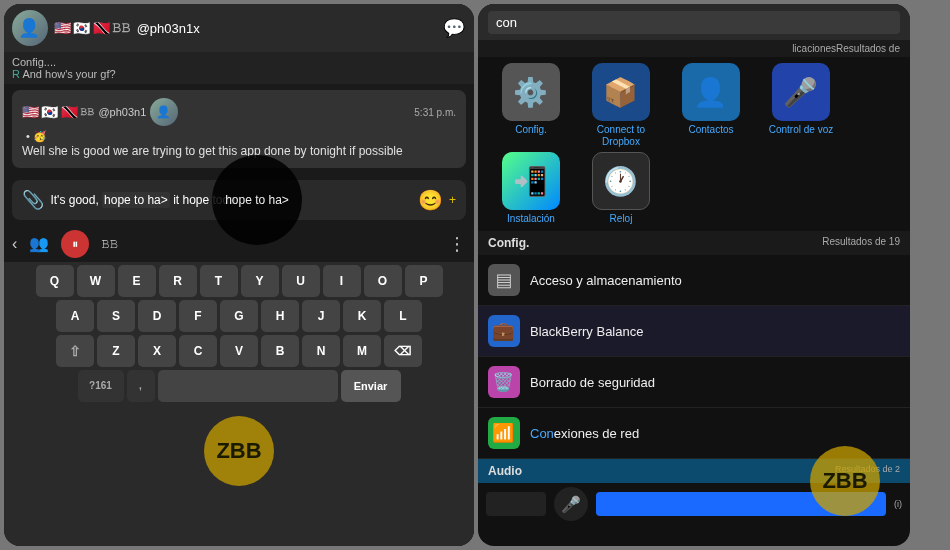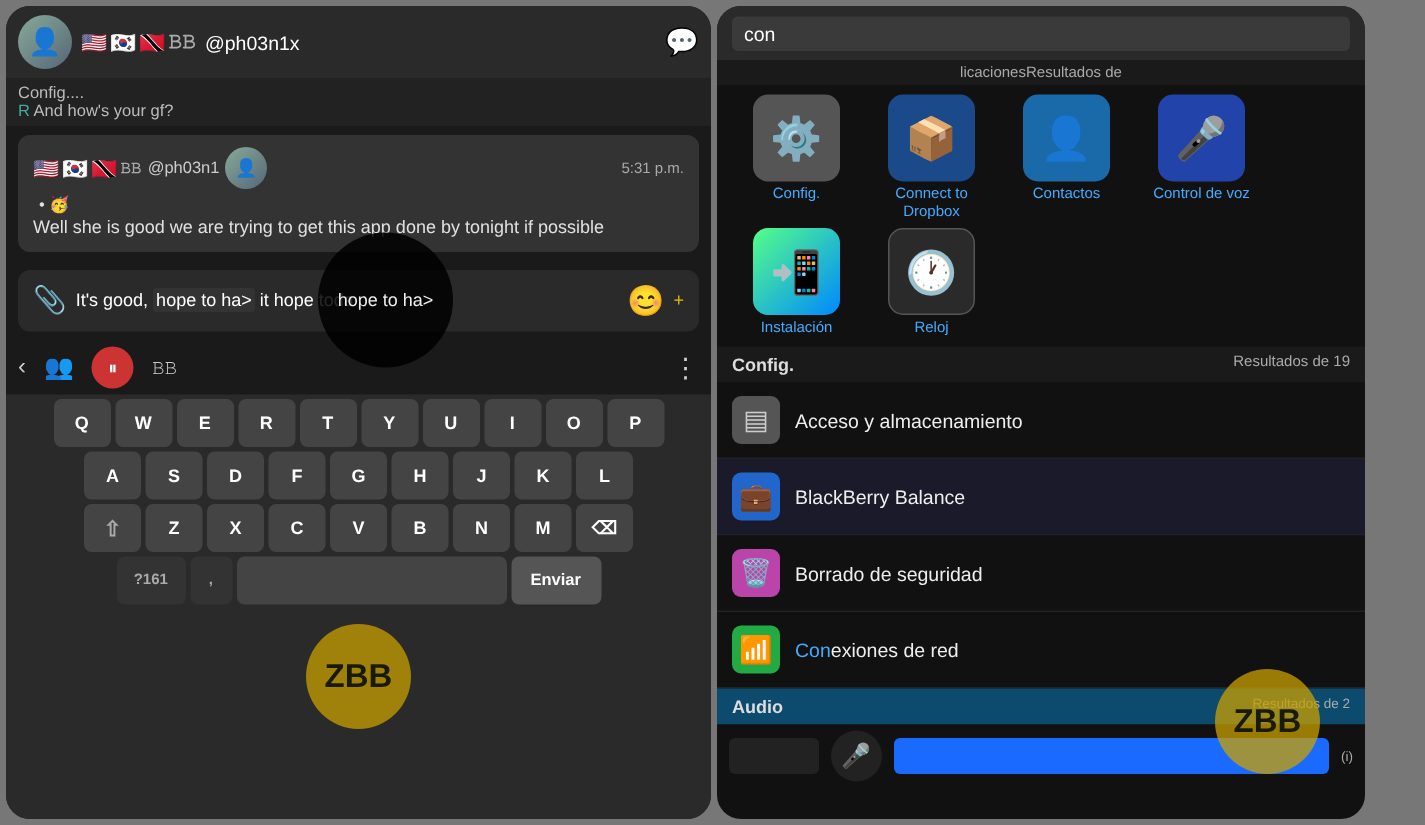--- a/index.html
+++ b/index.html
@@ -273,21 +273,21 @@
     .search-input-area {
       flex: 1;
       background: #3a3a3a;
       border-radius: 4px;
       padding: 4px 8px;
       color: #fff;
       font-size: 13px;
     }
     .search-results-header {
       display: flex;
-      justify-content: center;
+      justify-content: flex-end;
       padding: 3px 10px;
       font-size: 10px;
       color: #aaa;
       background: #1a1a1a;
     }
     .app-grid {
       display: flex;
       flex-wrap: wrap;
       gap: 4px;
       padding: 6px 10px;

